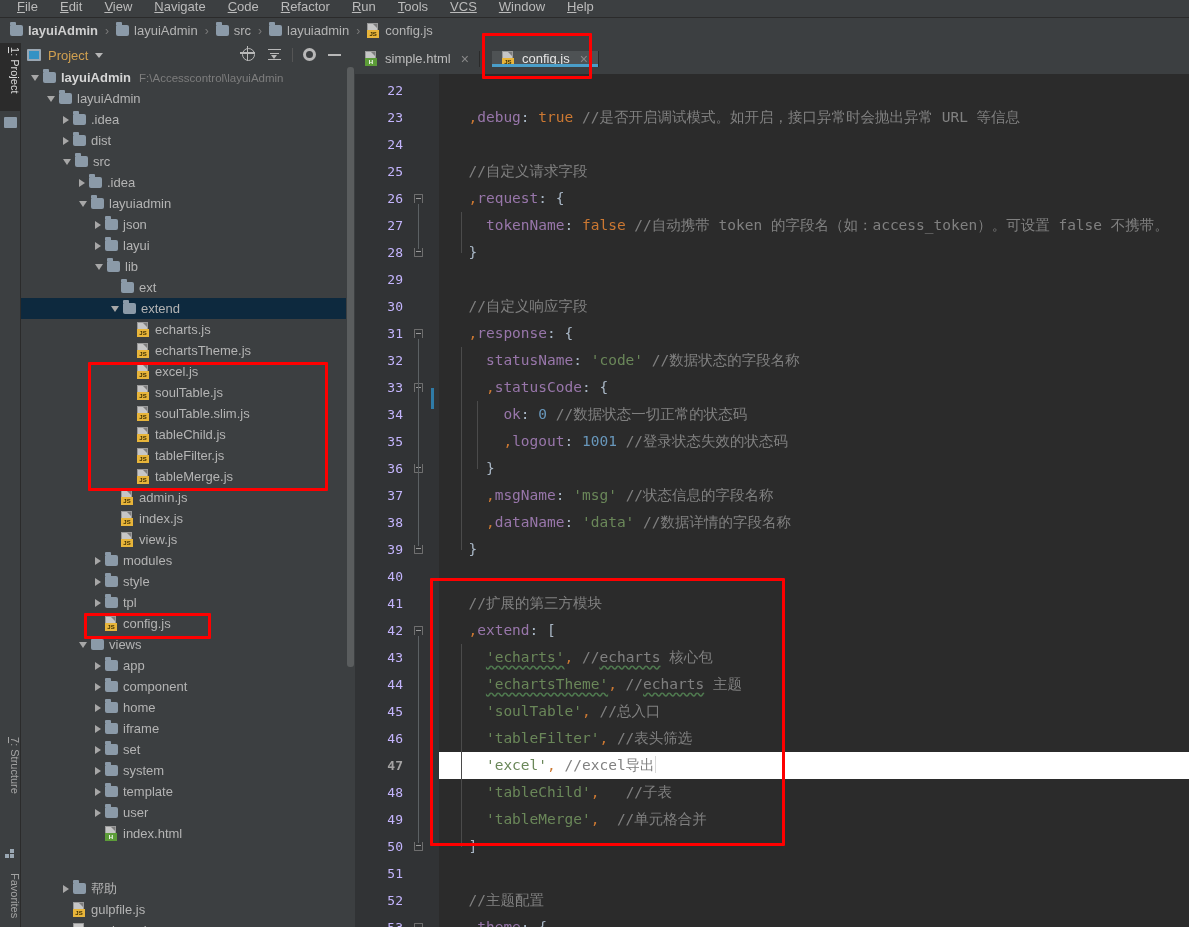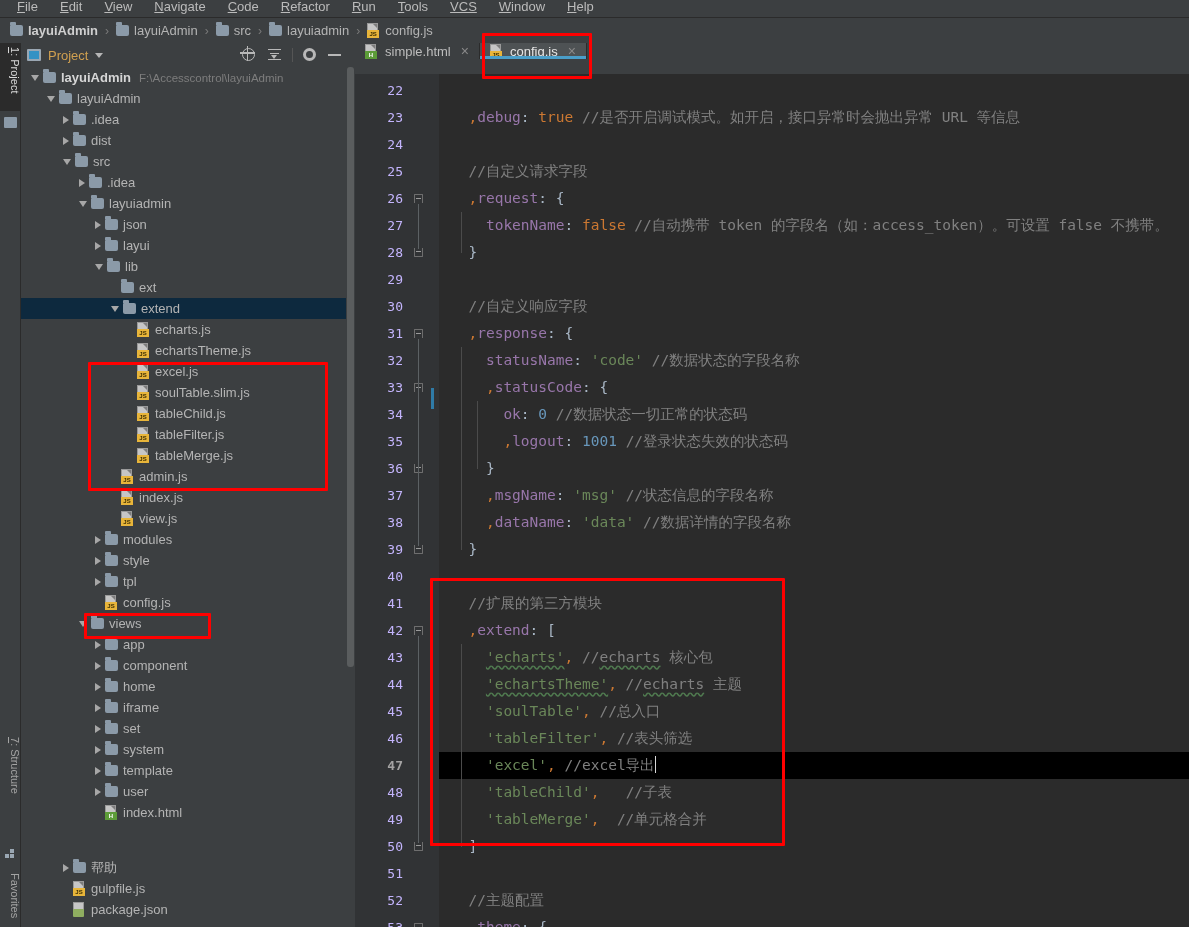--- a/index.html
+++ b/index.html
@@ -173,21 +173,21 @@
     background: #5a5d5e; border-radius: 3px;
   }
 
   
   .editor-wrap {
     position: absolute; top: 43px; left: 355px; width: 834px; height: 884px;
     background: #2b2b2b;
   }
   .tabbar {
     position: absolute; top: 0; left: 0; width: 834px; height: 31px;
-    background: #3c3f41; display: flex; align-items: flex-start;
+    background: #3c3f41; display: flex; align-items: center; gap: 12px;
   }
   .tab {
     display: flex; align-items: center; padding: 0 10px; gap: 7px;
     font-size: 13px; color: #bdbdbd; position: relative;
     border-right: 1px solid #2b2b2b;
   }
   .tab.active { background: #4e5254; color: #e6e6e6; }
   .tab.active::after {
     content:""; position:absolute; bottom:0; left:0; right:0; height:3px; background:#4a9ec9;
   }
@@ -225,21 +225,21 @@
   .code {
     position: absolute; top: 31px; left: 84px; width: 750px; height: 853px;
     background: #2b2b2b; overflow: hidden;
   }
   .cline {
     position: absolute; left: 0; height: 27px; line-height: 27px;
     white-space: pre; font-size: 14.5px;
     font-family: "DejaVu Sans Mono", monospace;
     color: #a9b7c6;
   }
-  .cline.hl { background: #000000; width: 750px; }
+  .cline.hl { background: #ffffff; width: 750px; }
   .indent-guide {
     position:absolute; width:1px; background:#4b4b4b;
   }
   .tk-comment { color: #808080; }
   .tk-key     { color: #9876aa; }
   .tk-kw      { color: #cc7832; }
   .tk-str     { color: #6a8759; }
   .tk-num     { color: #6897bb; }
   .tk-punc    { color: #a9b7c6; }
   .tk-comma   { color: #cc7832; }
@@ -424,20 +424,28 @@
           </span>
           <span class="lbl">echartsTheme.js</span>
         </div>
         <div class="row" style="padding-left: 106px;">
           <span class="arrow none"></span>
           <span class="jsicon">
             <span class="pg"></span>
             <span class="bdg">JS</span>
           </span>
           <span class="lbl">excel.js</span>
+        </div>
+        <div class="row" style="padding-left: 106px;">
+          <span class="arrow none"></span>
+          <span class="jsicon">
+            <span class="pg"></span>
+            <span class="bdg">JS</span>
+          </span>
+          <span class="lbl">soulTable.js</span>
         </div>
         <div class="row" style="padding-left: 106px;">
           <span class="arrow none"></span>
           <span class="jsicon">
             <span class="pg"></span>
             <span class="bdg">JS</span>
           </span>
           <span class="lbl">soulTable.slim.js</span>
         </div>
         <div class="row" style="padding-left: 106px;">

